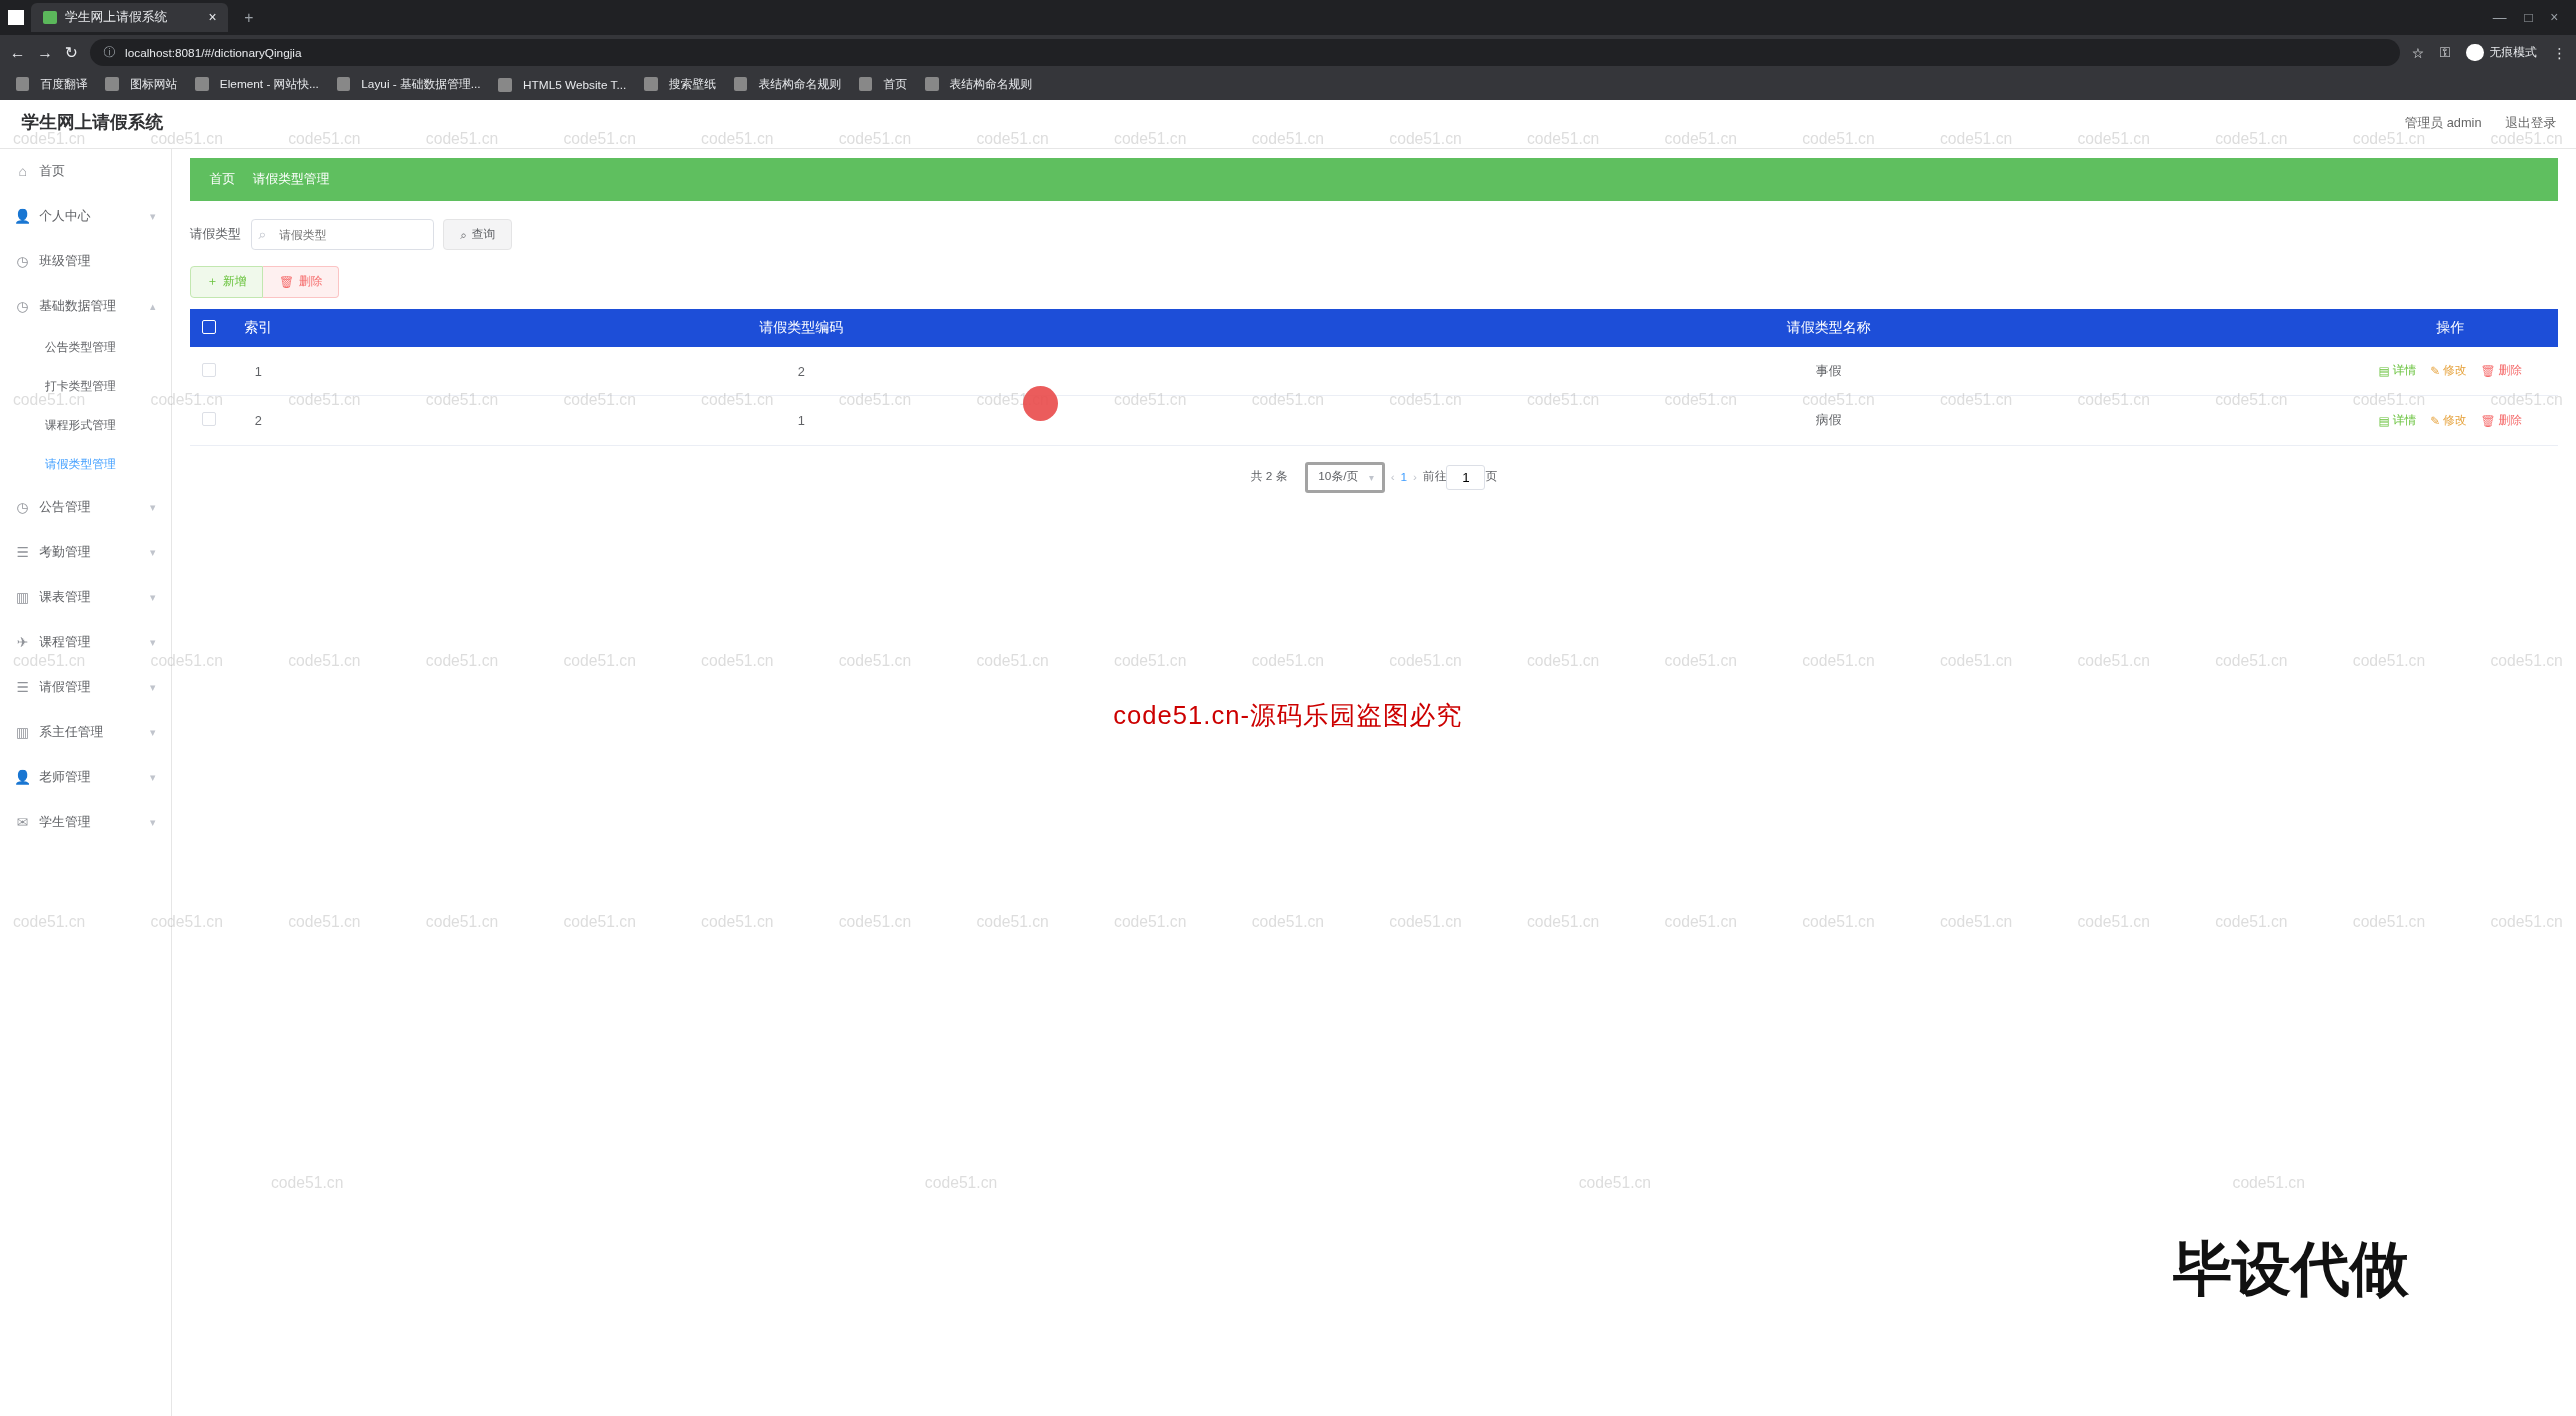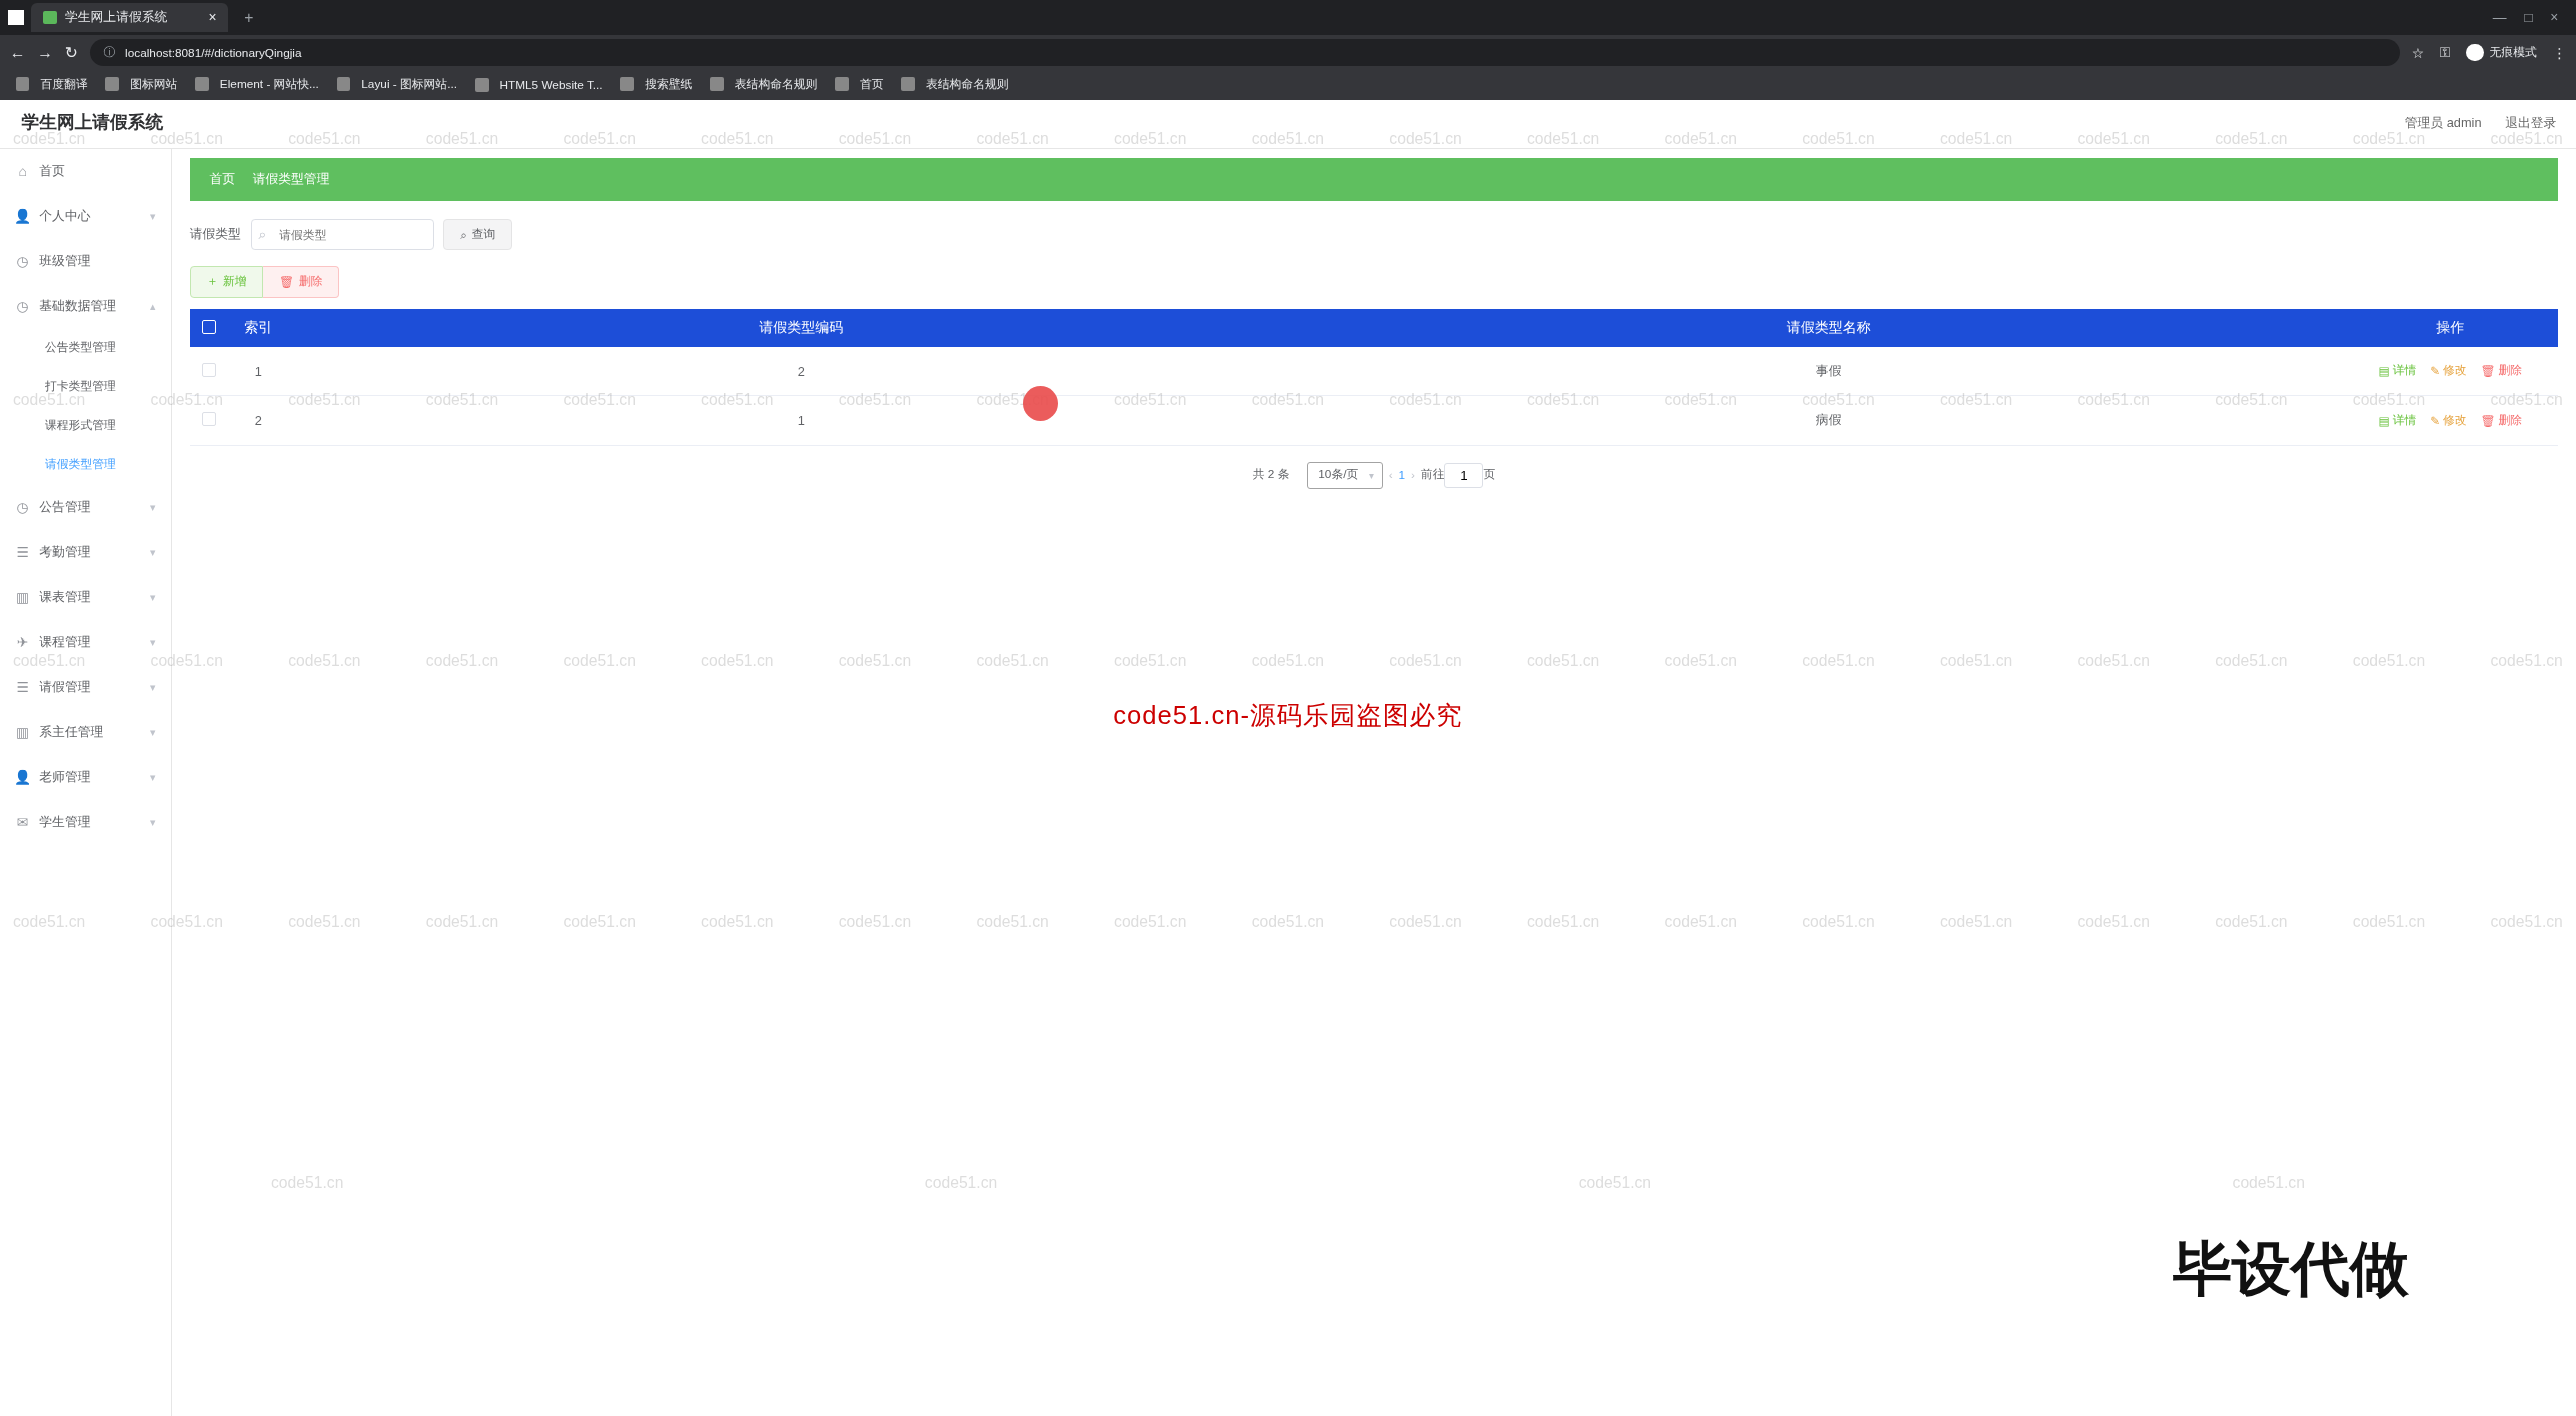--- a/index.html
+++ b/index.html
@@ -71,21 +71,21 @@
     .chk { width: 13.8px; height: 13.8px; border: 1px solid #dcdfe6; border-radius: 2px; display: inline-block; background: #fff; }
     .chk.hdr { border-color: #fff; background: transparent; }
     .row-actions { display: flex; gap: 13.8px; justify-content: center; font-size: 11.8px; }
     .act { display: flex; align-items: center; gap: 3px; cursor: pointer; }
     .act.detail { color: #67c23a; }
     .act.edit { color: #e6a23c; }
     .act.delete { color: #f56c6c; }
 
     
     .pagination { display: flex; align-items: center; justify-content: center; gap: 0; padding: 15.7px 0; font-size: 11.8px; color: #606266; }
-    .pagination .page-select { border: 1px solid #a3a3a3; border-radius: 3px; padding: 4.9px 23.6px 4.9px 9.8px; position: relative; margin-left: 18px; }
+    .pagination .page-select { border: 3px solid #a3a3a3; border-radius: 3px; padding: 4.9px 23.6px 4.9px 9.8px; position: relative; margin-left: 18px; }
     .pagination .pg-arrow { cursor: pointer; color: #c0c4cc; padding: 0 5.9px; }
     .pagination .pg-num { color: #409EFF; font-weight: 500; }
     .pagination input { width: 39px; height: 25.6px; border: 1px solid #dcdfe6; border-radius: 3px; text-align: center; }
     .select-caret { position: absolute; right: 7.9px; top: 7.9px; font-size: 9.8px; color: #c0c4cc; }
 
     
     .watermark-layer { position: fixed; top: 100px; left: 0; right: 0; bottom: 0; pointer-events: none; display: flex; flex-wrap: wrap; gap: 49px 59px; padding: 29.5px 9.8px; justify-content: space-around; opacity: 0.25; }
     .watermark-layer span { color: #777; font-size: 15.7px; white-space: nowrap; }
     .banner-big { position: fixed; right: 167px; bottom: 106px; font-size: 59px; font-weight: 900; color: #111; pointer-events: none; }
     .center-text { position: fixed; left: 50%; top: 50.5%; transform: translate(-50%, -50%); color: #cc0000; font-size: 25.6px; font-weight: 500; pointer-events: none; letter-spacing: 1px; }
@@ -135,21 +135,21 @@
     <span class="bookmark">
         <span class="bm-icon"></span>
         <span>图标网站</span>
       </span>
     <span class="bookmark">
         <span class="bm-icon"></span>
         <span>Element - 网站快...</span>
       </span>
     <span class="bookmark">
         <span class="bm-icon"></span>
-        <span>Layui - 图标网站...</span>
+        <span>Layui - 基础数据管理...</span>
       </span>
     <span class="bookmark">
         <span class="bm-icon"></span>
         <span>HTML5 Website T...</span>
       </span>
     <span class="bookmark">
         <span class="bm-icon"></span>
         <span>搜索壁纸</span>
       </span>
     <span class="bookmark">

